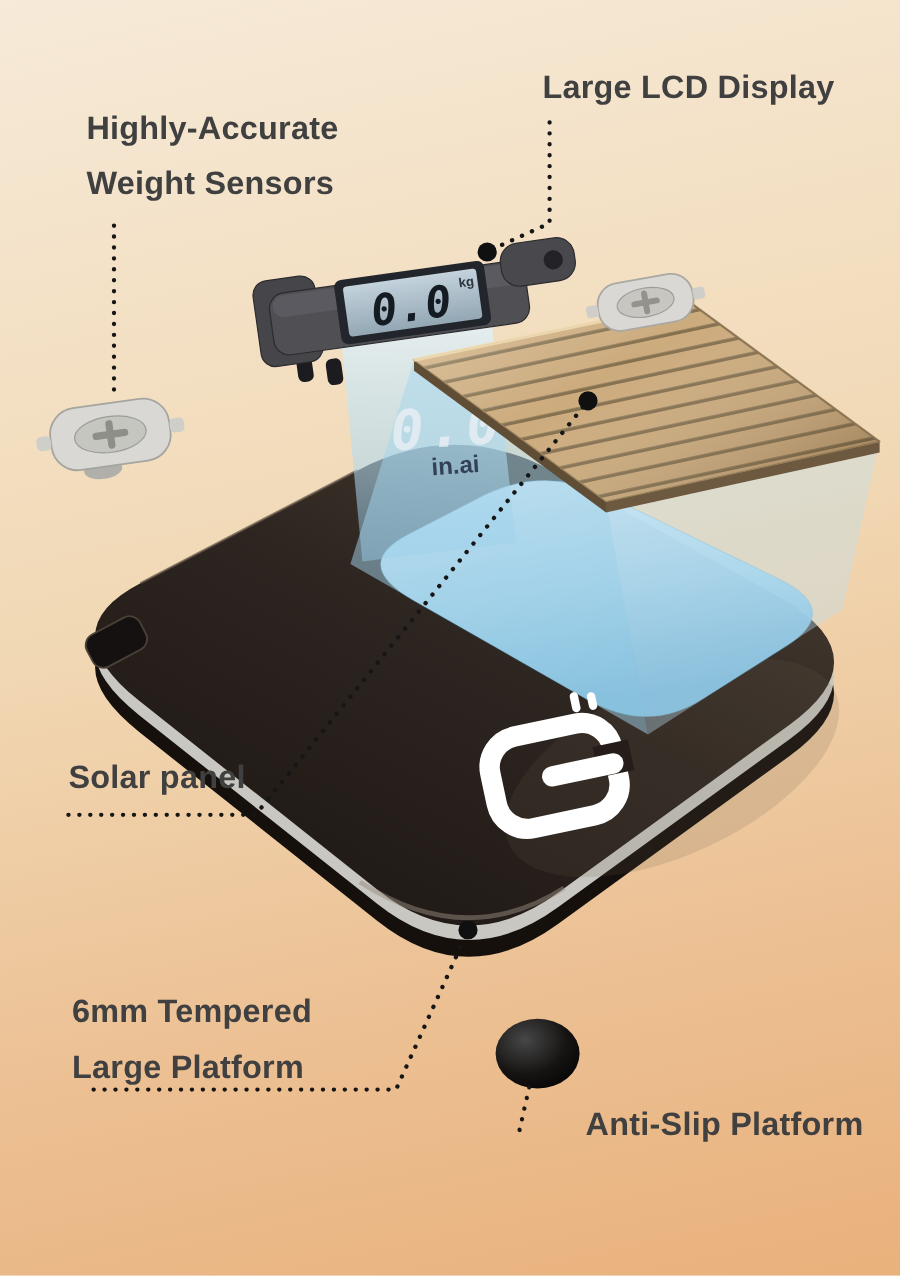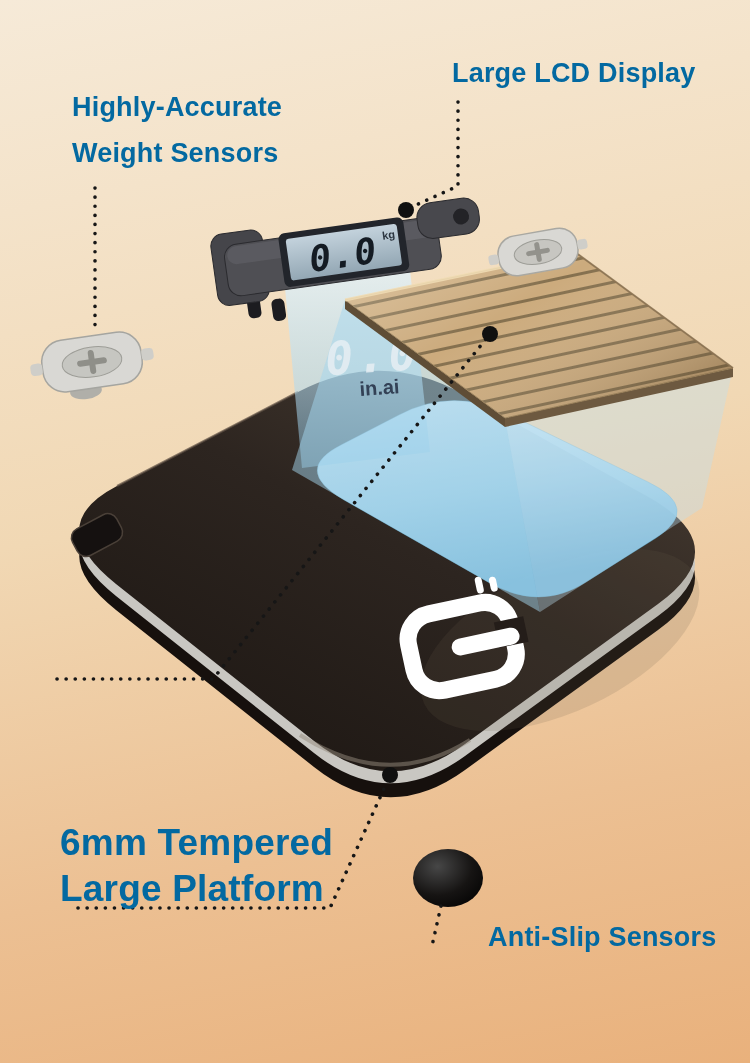--- a/index.html
+++ b/index.html
@@ -9,30 +9,30 @@
   }
   body {
     font-family: "Liberation Sans", sans-serif;
     background: linear-gradient(168deg, #f6ead8 0%, #f1d8b4 45%, #ecc093 75%, #e9b17c 100%);
     position: relative;
   }
   .stage { position: absolute; inset: 0; }
   svg.scene { position: absolute; left: 0; top: 0; }
   .callout {
     position: absolute;
-    color: #0369a1;
+    color: #404040;
     font-weight: 600;
     letter-spacing: 0.2px;
     white-space: nowrap;
   }
   .callout.center { text-align: left; }
   .c-sensors { left: 72px; top: 84px; width: 226px; font-size: 27px; line-height: 46px; }
   .c-lcd     { left: 452px; top: 58px; font-size: 27px; }
   .c-solar   { left: 57px;  top: 633px; font-size: 27px; }
-  .c-glass   { left: 60px;  top: 820px; width: 214px; font-size: 37px; line-height: 46px; }
+  .c-glass   { left: 60px;  top: 820px; width: 214px; font-size: 27px; line-height: 46px; }
   .c-antislip{ left: 488px; top: 922px; font-size: 27px; }
 </style>
 </head>
 <body>
 
 <div class="stage">
 
   <svg class="scene" width="750" height="1063" viewBox="0 0 750 1063">
     <defs>
       <linearGradient id="platTop" x1="1" y1="0" x2="0.2" y2="1">
@@ -157,23 +157,26 @@
 
   <div class="callout center c-sensors">
     <div>Highly-Accurate</div>
     <div>Weight Sensors</div>
   </div>
 
   <div class="callout c-lcd">
     <span>Large LCD Display</span>
   </div>
 
+  <div class="callout c-solar">
+    <span>Solar panel</span>
+  </div>
 
   <div class="callout center c-glass">
     <div>6mm Tempered</div>
     <div>Large Platform</div>
   </div>
 
   <div class="callout c-antislip">
-    <span>Anti-Slip Sensors</span>
+    <span>Anti-Slip Platform</span>
   </div>
 
 </div>
 
 </body></html>

